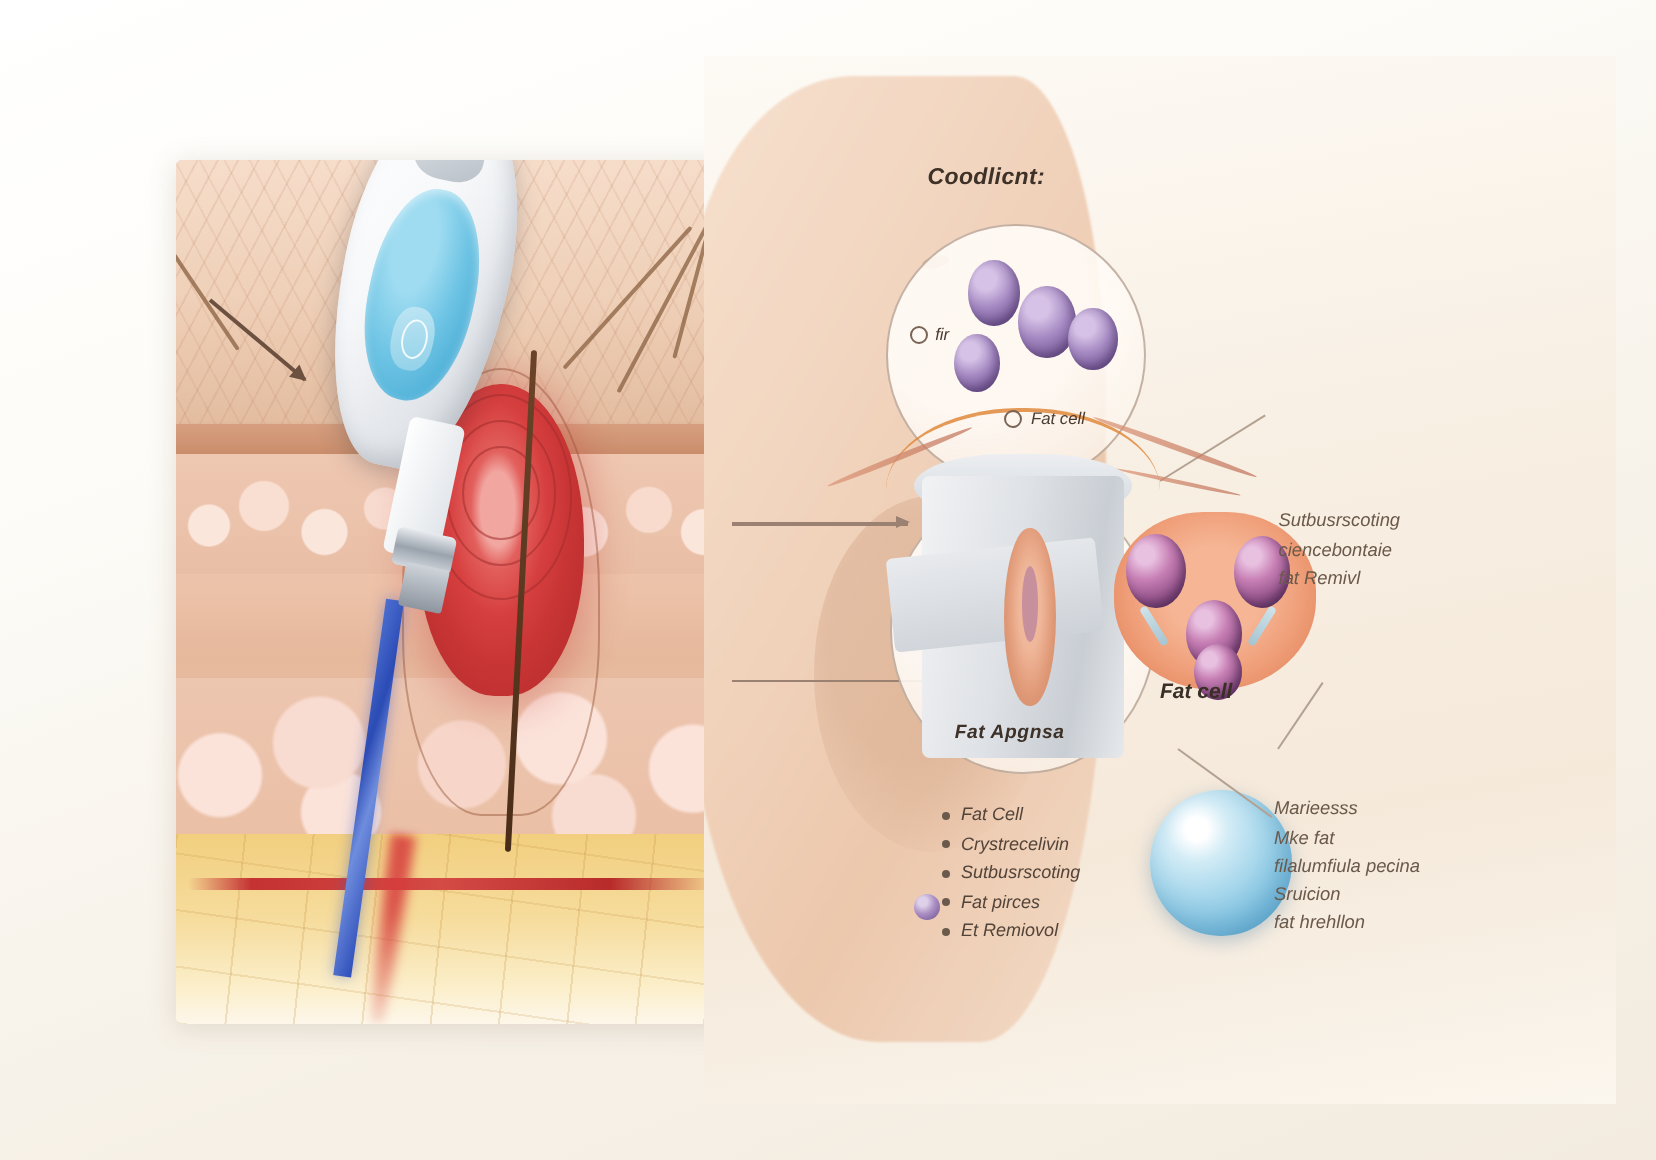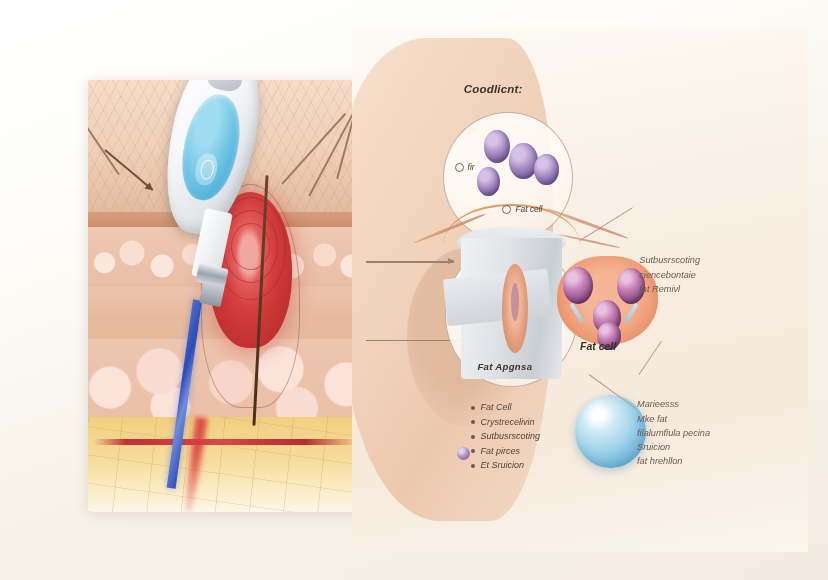--- a/index.html
+++ b/index.html
@@ -406,21 +406,21 @@
     <div class="legend-line">
       <span class="bullet-dot"></span><span>Crystrecelivin</span>
     </div>
     <div class="legend-line">
       <span class="bullet-dot"></span><span>Sutbusrscoting</span>
     </div>
     <div class="legend-line">
       <span class="bullet-dot"></span><span>Fat pirces</span>
     </div>
     <div class="legend-line">
-      <span class="bullet-dot"></span><span>Et Sruicion</span>
+      <span class="bullet-dot"></span><span>Et Remiovol</span>
     </div>
   </div>
 
   <div class="txt-block" style="left:62.5%;top:70.5%;">
     <div class="txt-line">Marieesss</div>
     <div class="txt-line">Mke fat</div>
     <div class="txt-line">filalumfiula pecina</div>
     <div class="txt-line">Sruicion</div>
     <div class="txt-line">fat hrehllon</div>
   </div>

